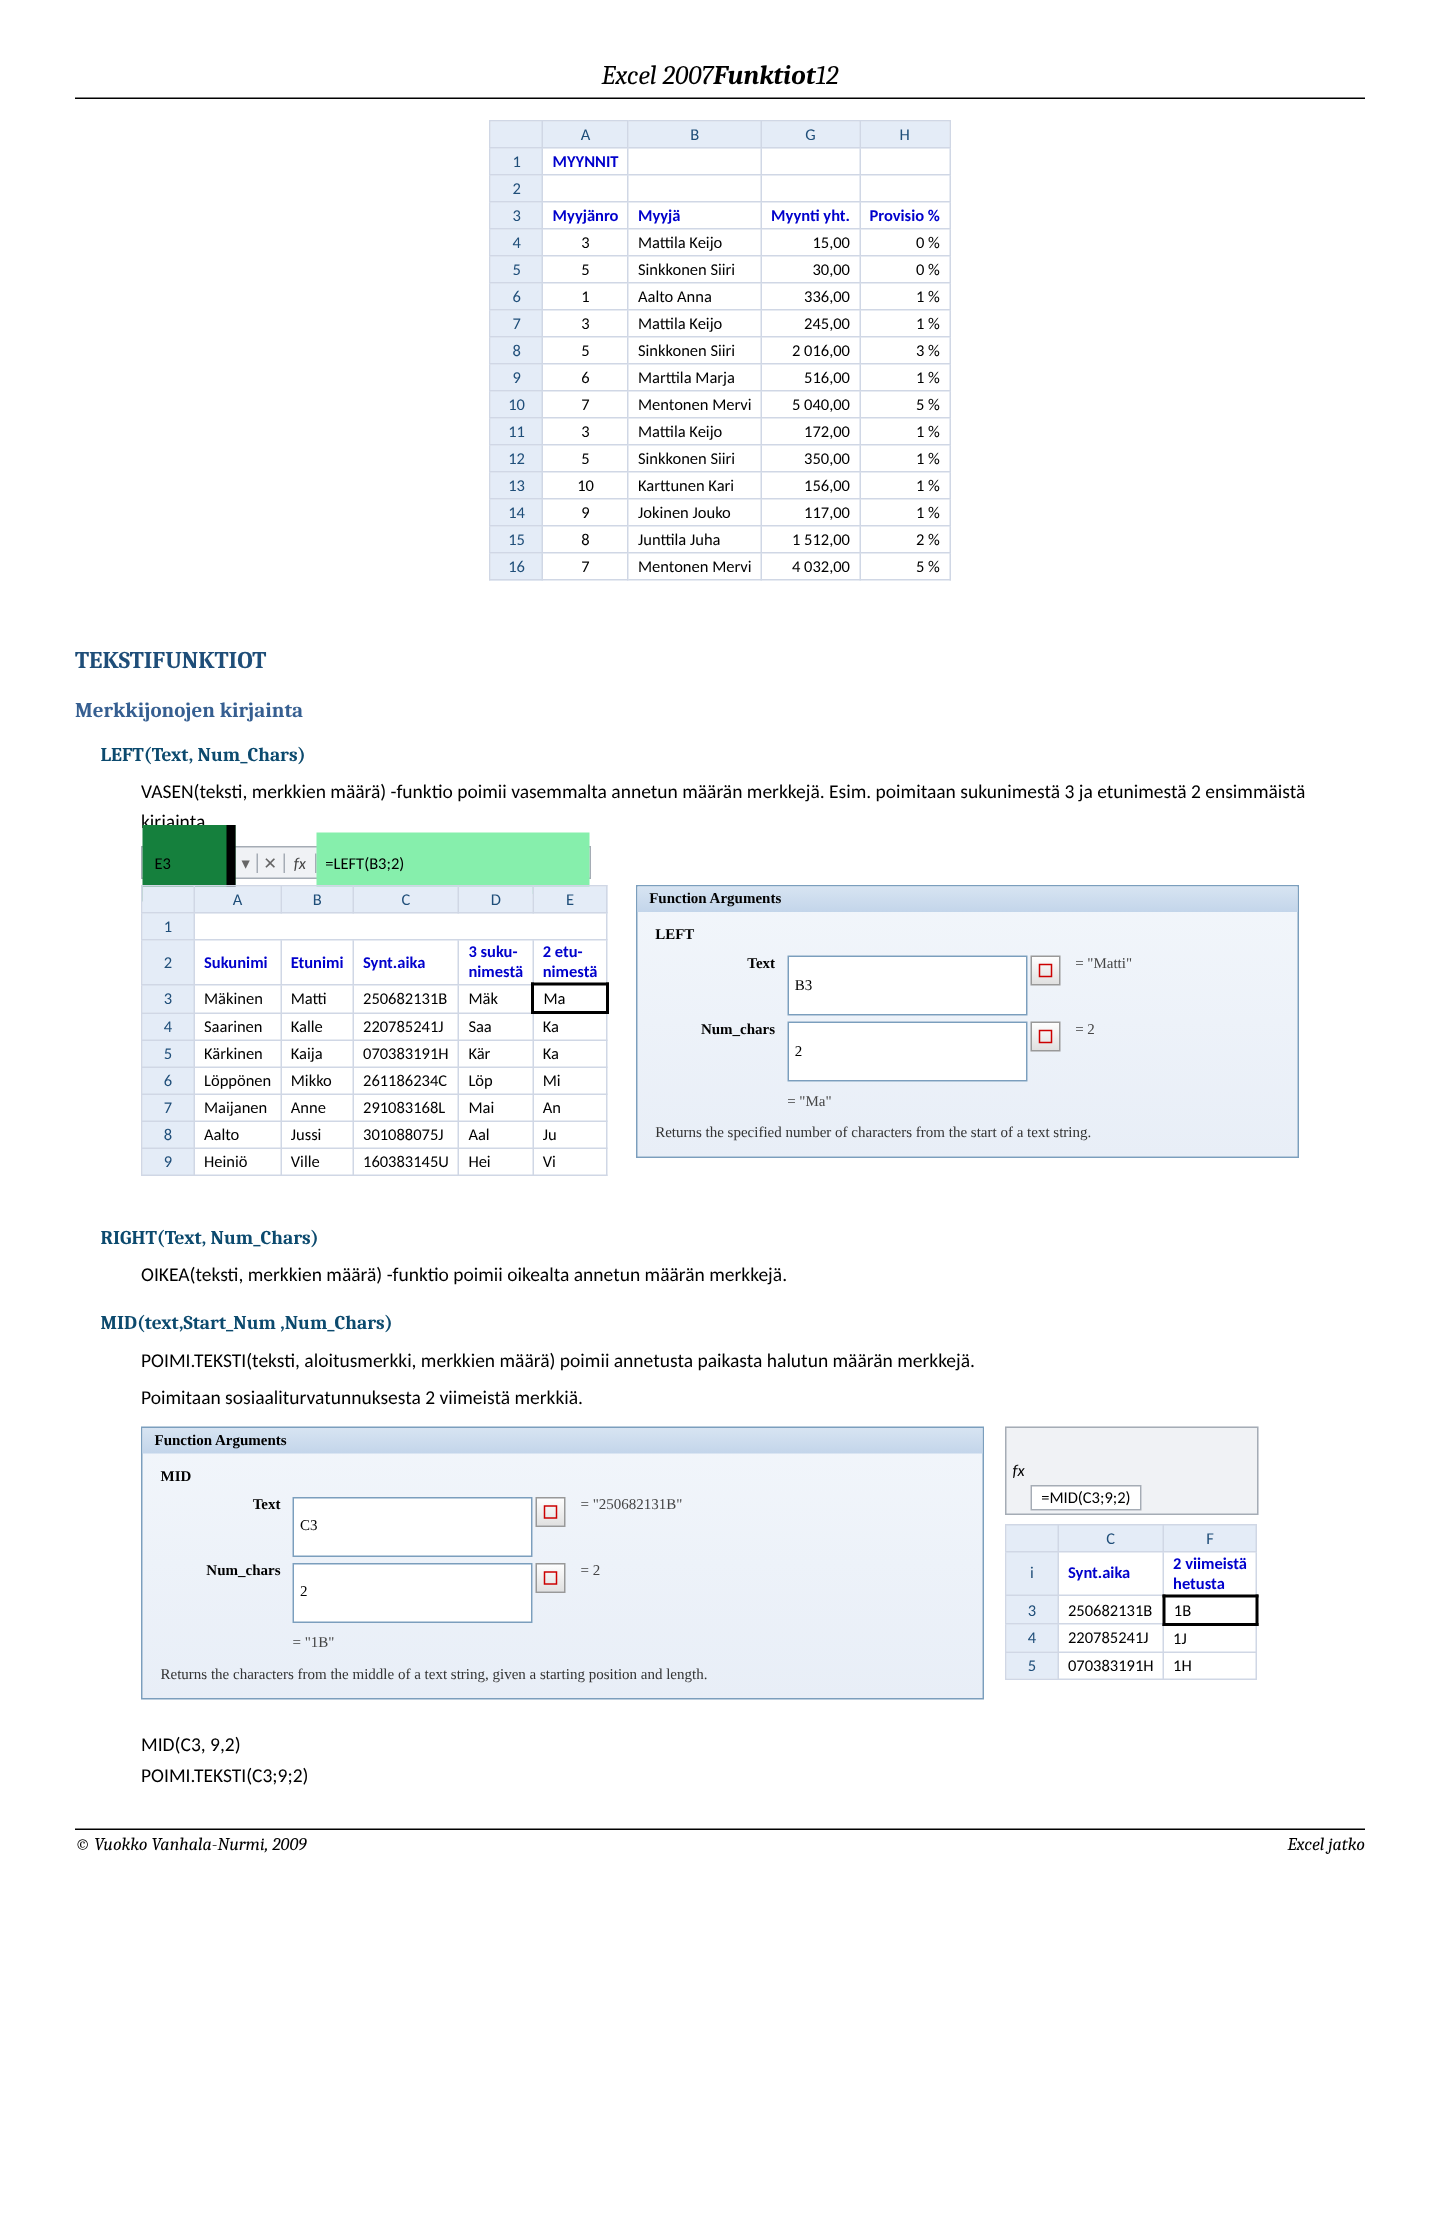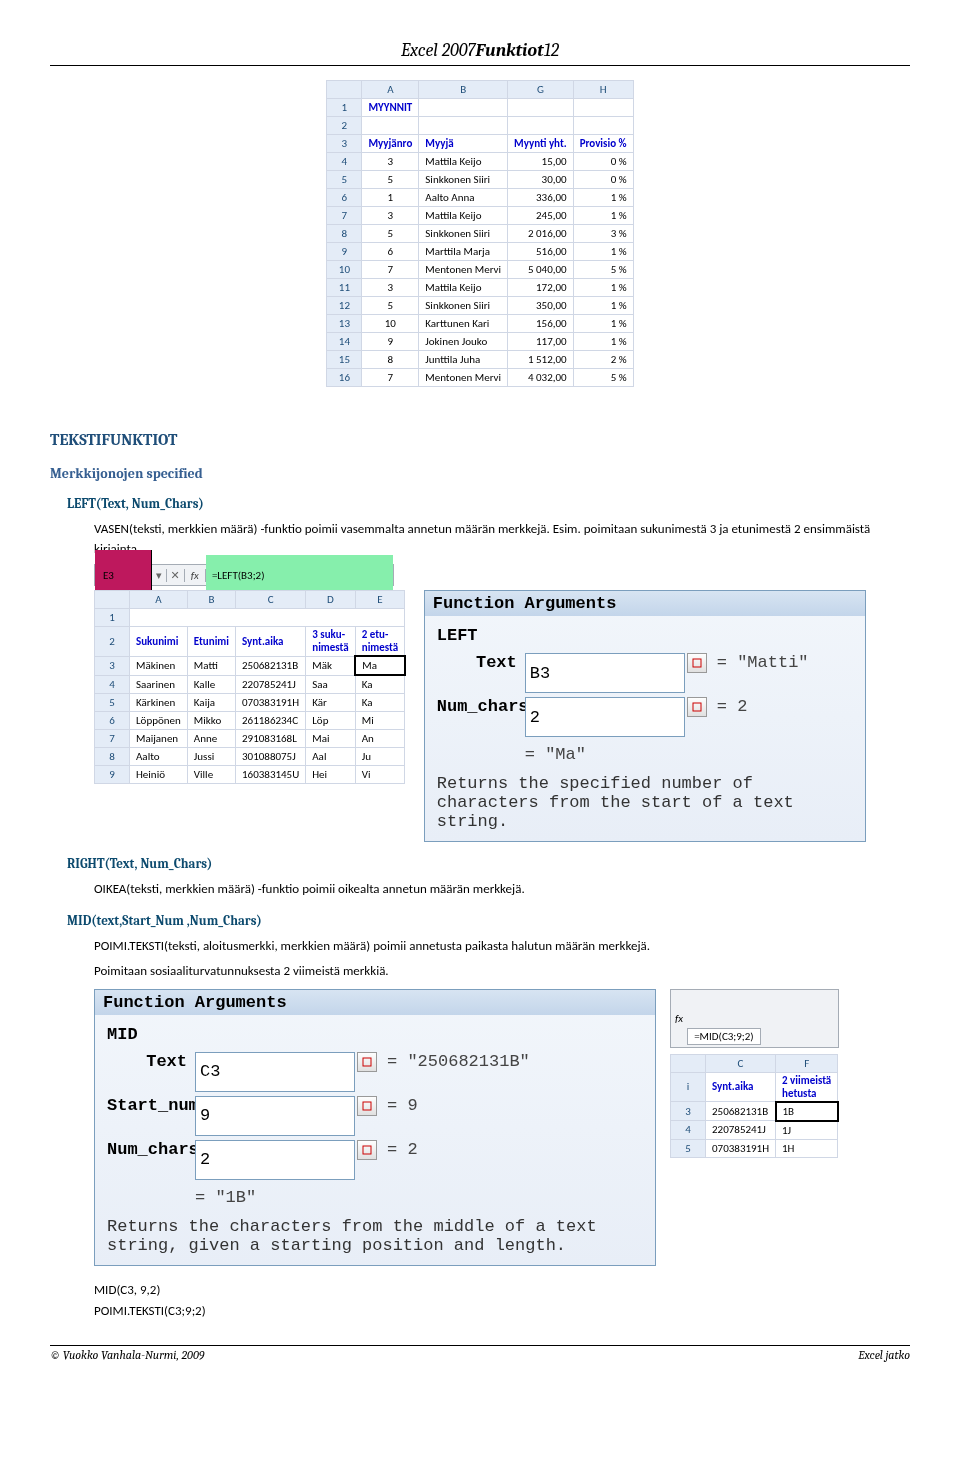--- a/index.html
+++ b/index.html
@@ -84,40 +84,40 @@
     display: flex;
     align-items: center;
     border: 1px solid #a5acb5;
     background: #f0f2f5;
     font-family: Calibri, Arial, sans-serif;
     font-size: 11px;
     margin-bottom: 0;
     height: 20px;
   }
   .formula-bar .namebox {
-    background: #be185d;
-    border-right: 1px solid #000000;
+    background: #15803d;
+    border-right: 6px solid #000000;
     padding: 19px 8px;
     min-width: 40px;
   }
   .formula-bar .dd {
     border-right: 1px solid #a5acb5;
     padding: 0 4px;
     color: #666;
   }
   .formula-bar .fx { font-style: italic; color: #444; padding: 0 6px; border-right: 1px solid #a5acb5;}
   .formula-bar .formula { background: #86efac; padding: 14px 6px; flex: 1; }
 
   
   .side-by-side { display: flex; gap: 18px; align-items: flex-start; }
 
   
   .dialog {
-    font-family: Liberation Mono, monospace;
-    font-size: 17px;
+    font-family: Liberation Serif, serif;
+    font-size: 10px;
     border: 1px solid #7b9ebd;
     background: linear-gradient(#f2f6fb, #e8eef7);
     width: 440px;
   }
   .dialog .titlebar {
     background: linear-gradient(#d7e4f2, #c3d5ea);
     padding: 3px 8px;
     font-weight: bold;
   }
   .dialog .content { padding: 10px 12px; }
@@ -288,21 +288,21 @@
   <td class="ctr">7</td>
   <td>Mentonen Mervi</td>
   <td class="num">4 032,00</td>
   <td class="num">5 %</td>
         </tr>
       </tbody>
 </table>
 </div>
 
 <h2 class="section">TEKSTIFUNKTIOT</h2>
-<h3 class="sub">Merkkijonojen specified</h3>
+<h3 class="sub">Merkkijonojen kirjainta</h3>
 <h4 class="func">LEFT(Text, Num_Chars)</h4>
 <p class="body">VASEN(teksti, merkkien määrä)  -funktio poimii vasemmalta annetun määrän merkkejä. Esim. poimitaan sukunimestä 3 ja etunimestä 2 ensimmäistä kirjainta.</p>
 
 <div style="margin-left:44px; width:300px;">
 <div class="formula-bar">
   <div class="namebox">E3</div>
   <div class="dd">▾</div>
   <div class="dd">✕</div>
   <div class="fx">fx</div>
   <div class="formula">=LEFT(B3;2)</div>
@@ -439,30 +439,20 @@
       <span class="fn-name">MID</span>
       <div class="field-row">
         <label>Text</label>
         <div class="inp">C3</div>
         <div class="refbtn">
             <svg viewBox="0 0 10 10">
               <rect x="1" y="1" width="8" height="8" fill="none" stroke="#c00"></rect>
             </svg>
           </div>
         <span class="eq">= "250682131B"</span>
-      </div>
-      <div class="field-row">
-        <label>Start_num</label>
-        <div class="inp">9</div>
-        <div class="refbtn">
-            <svg viewBox="0 0 10 10">
-              <rect x="1" y="1" width="8" height="8" fill="none" stroke="#c00"></rect>
-            </svg>
-          </div>
-        <span class="eq">= 9</span>
       </div>
       <div class="field-row">
         <label>Num_chars</label>
         <div class="inp">2</div>
         <div class="refbtn">
             <svg viewBox="0 0 10 10">
               <rect x="1" y="1" width="8" height="8" fill="none" stroke="#c00"></rect>
             </svg>
           </div>
         <span class="eq">= 2</span>

